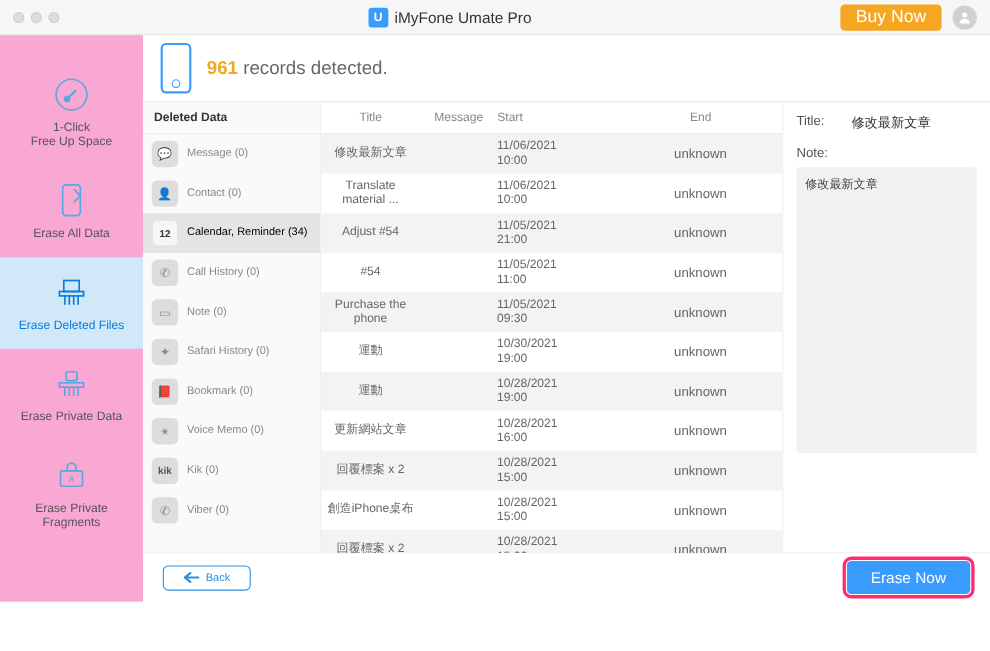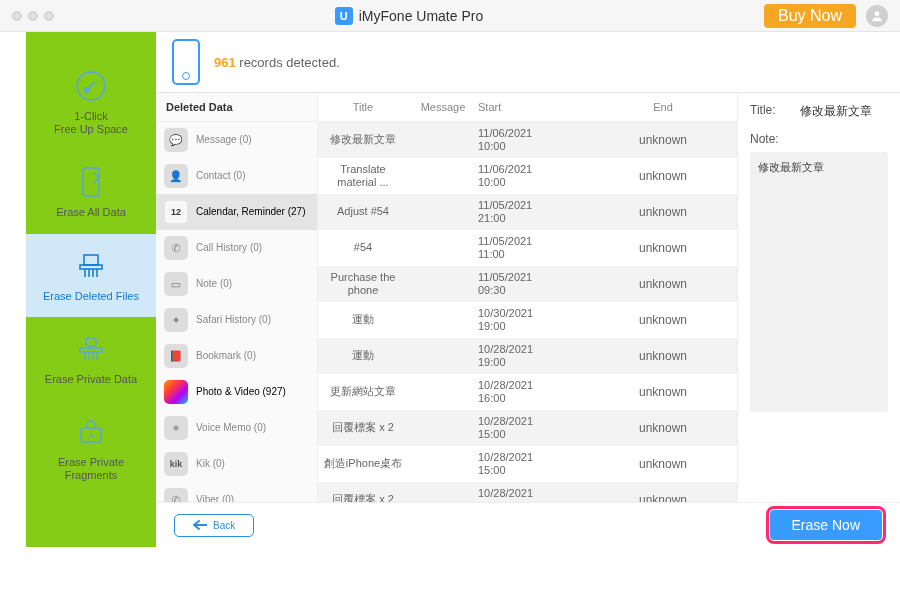--- a/index.html
+++ b/index.html
@@ -6,29 +6,29 @@
 body { font-family: -apple-system, "Helvetica Neue", Arial, sans-serif; font-size: 12px; color: #333; background: #fff; width: 900px; height: 592px; overflow: hidden; }
 .titlebar { height: 32px; display: flex; align-items: center; background: #f6f6f6; border-bottom: 1px solid #e5e5e5; }
 .traffic { display: flex; gap: 6px; padding-left: 12px; }
 .dot { width: 10px; height: 10px; border-radius: 50%; background: #ddd; border: 1px solid #ccc; }
 .title-center { flex: 1; display: flex; justify-content: center; align-items: center; gap: 6px; font-size: 14px; font-weight: 500; color: #333; }
 .app-logo { width: 18px; height: 18px; background: #3a9bff; border-radius: 3px; display: flex; align-items: center; justify-content: center; color: #fff; font-weight: bold; font-size: 11px; }
 .title-right { display: flex; align-items: center; gap: 10px; padding-right: 12px; }
 .buy-now { background: #f5a623; color: #fff; padding: 3px 14px; border-radius: 4px; font-size: 16px; font-weight: 500; cursor: pointer; }
 .avatar { width: 22px; height: 22px; background: #d0d0d0; border-radius: 50%; display: flex; align-items: center; justify-content: center; color: #fff; font-size: 14px; }
 .app-body { display: flex; height: 515px; }
-.sidebar { width: 130px; background: #84cc16; display: flex; flex-direction: column; align-items: center; padding-top: 22px; margin-left: 26px; }
+.sidebar { width: 130px; background: #f9a8d4; display: flex; flex-direction: column; align-items: center; padding-top: 22px; }
 .sb-item { width: 100%; display: flex; flex-direction: column; align-items: center; gap: 6px; padding: 14px 6px; cursor: pointer; font-size: 11px; color: #555; text-align: center; line-height: 1.2; }
 .sb-item.active { background: #d1e8f8; color: #0a7bd8; }
 .sb-icon { width: 36px; height: 36px; display: flex; align-items: center; justify-content: center; }
 .main { flex: 1; display: flex; flex-direction: column; }
 .records-bar { display: flex; align-items: center; gap: 14px; padding: 10px 16px; height: 60px; }
 .phone-icon { width: 28px; height: 46px; border: 2px solid #3a9bff; border-radius: 5px; position: relative; }
 .phone-icon::after { content: ''; position: absolute; bottom: 3px; left: 50%; transform: translateX(-50%); width: 6px; height: 6px; border: 1px solid #3a9bff; border-radius: 50%; }
-.records-text { font-size: 13px; color: #666; }
+.records-text { font-size: 17px; color: #666; }
 .records-count { color: #f5a623; font-weight: 600; }
 .content-row { flex: 1; display: flex; border-top: 1px solid #e5e5e5; overflow: hidden; }
 .datatypes { width: 162px; background: #fafafa; border-right: 1px solid #eee; overflow-y: auto; }
 .dt-header { padding: 8px 10px; font-weight: 600; font-size: 11px; color: #333; border-bottom: 1px solid #eee; }
 .dt-item { display: flex; align-items: center; gap: 8px; padding: 6px 8px; font-size: 10px; color: #888; cursor: pointer; }
 .dt-item.hl { color: #000; }
 .dt-item.sel { background: #e4e4e4; color: #000; }
 .dt-icon { width: 24px; height: 24px; border-radius: 5px; background: #ddd; display: flex; align-items: center; justify-content: center; font-size: 11px; color: #888; flex-shrink: 0; }
 .dt-icon.cal { background: #f7f7f7; border: 1px solid #e5e5e5; }
 .dt-icon.cal::before { content: '12'; font-size: 9px; color: #333; font-weight: bold; }
@@ -154,41 +154,37 @@
         <div class="dt-item">
             <div class="dt-icon">💬</div>
             <div class="dt-label">Message (0)</div>
           </div>
         <div class="dt-item">
             <div class="dt-icon">👤</div>
             <div class="dt-label">Contact (0)</div>
           </div>
         <div class="dt-item sel">
             <div class="dt-icon cal"></div>
-            <div class="dt-label">Calendar, Reminder (27)</div>
+            <div class="dt-label">Calendar, Reminder (34)</div>
           </div>
         <div class="dt-item">
             <div class="dt-icon">✆</div>
             <div class="dt-label">Call History (0)</div>
           </div>
         <div class="dt-item">
             <div class="dt-icon">▭</div>
             <div class="dt-label">Note (0)</div>
           </div>
         <div class="dt-item">
             <div class="dt-icon">✦</div>
             <div class="dt-label">Safari History (0)</div>
           </div>
         <div class="dt-item">
             <div class="dt-icon">📕</div>
             <div class="dt-label">Bookmark (0)</div>
-          </div>
-        <div class="dt-item hl">
-            <div class="dt-icon pv"></div>
-            <div class="dt-label">Photo &amp; Video (927)</div>
           </div>
         <div class="dt-item">
             <div class="dt-icon">✴</div>
             <div class="dt-label">Voice Memo (0)</div>
           </div>
         <div class="dt-item">
             <div class="dt-icon" style="font-size:9px;font-weight:bold;color:#555">kik</div>
             <div class="dt-label">Kik (0)</div>
           </div>
         <div class="dt-item">

